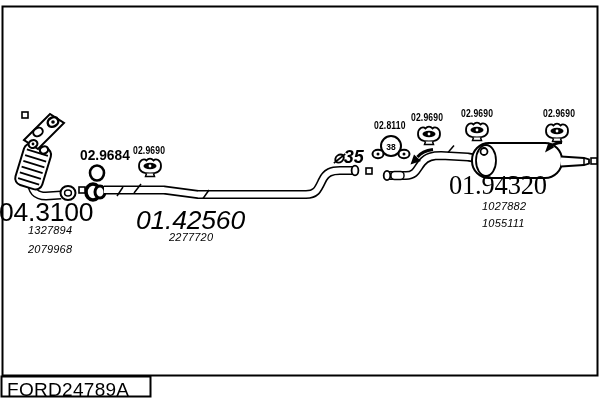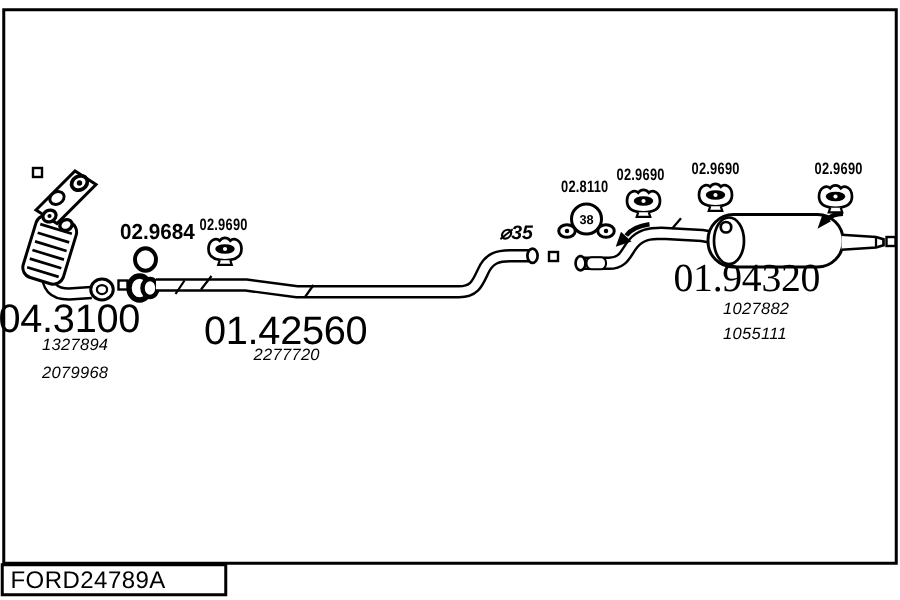--- a/index.html
+++ b/index.html
@@ -6,22 +6,22 @@
   #stage {
     position:relative; width:600px; height:400px; background:#fff;
     font-family:"Liberation Sans", sans-serif; color:#000; overflow:hidden;
   }
   #artwork { position:absolute; left:0; top:0; }
   .txt { position:absolute; white-space:nowrap; line-height:1; color:#000; }
   .code-lg { font-size:26.5px; letter-spacing:-0.2px; }
   .ref { font-size:11px; letter-spacing:0.2px;font-style:italic; }
   .lbl { font-size:11px; font-weight:bold; letter-spacing:0.2px; transform:scaleX(.78); transform-origin:left top; }
   .lbl-md { font-size:14.5px; font-weight:bold; transform:scaleX(.95); transform-origin:left top; }
-  .dia { font-size:13px; font-weight:bold; font-style:italic;text-align:center; }
-  .code-box-label { font-size:16px; letter-spacing:0.3px; }
+  .dia { font-size:18px; font-weight:bold; font-style:italic;text-align:center; }
+  .code-box-label { font-size:19px; letter-spacing:0.3px; }
 </style>
 </head>
 <body>
 
 <div id="stage">
 
   <svg id="artwork" width="600" height="400" viewBox="0 0 600 400">
 
     <rect x="2.5" y="6.5" width="595" height="369" fill="none" stroke="#000" stroke-width="2"></rect>
 
@@ -106,21 +106,21 @@
     <g>
       <path d="M562,142.5 Q555,142.5 550.5,147" fill="none" stroke="#000" stroke-width="3"></path>
       <path d="M554,147.5 L545,152.5 L548.5,142.5 Z" fill="#000"></path>
     </g>
   </svg>
 
   <div class="txt code-lg" style="left:-1px; top:199px;">04.3100</div>
   <div class="txt ref" style="left:28px; top:225px;text-align:center;">1327894</div>
   <div class="txt ref" style="left:28px; top:244px;">2079968</div>
 
-  <div class="txt code-lg" style="left:136px; top:207px;">01.42560</div>
+  <div class="txt code-lg" style="left:136px; top:207px;font-style:italic;">01.42560</div>
   <div class="txt ref" style="left:169px; top:232px;">2277720</div>
 
   <div class="txt code-lg" style="left:449px; top:172px;font-family:Liberation Serif, serif;">01.94320</div>
   <div class="txt ref" style="left:482px; top:201px;">1027882</div>
   <div class="txt ref" style="left:482px; top:218px;">1055111</div>
 
   <div class="txt lbl-md" style="left:80px; top:148px;">02.9684</div>
   <div class="txt lbl" style="left:133px; top:145px;">02.9690</div>
   <div class="txt lbl" style="left:374px; top:120px;">02.8110</div>
   <div class="txt lbl" style="left:411px; top:112px;">02.9690</div>

